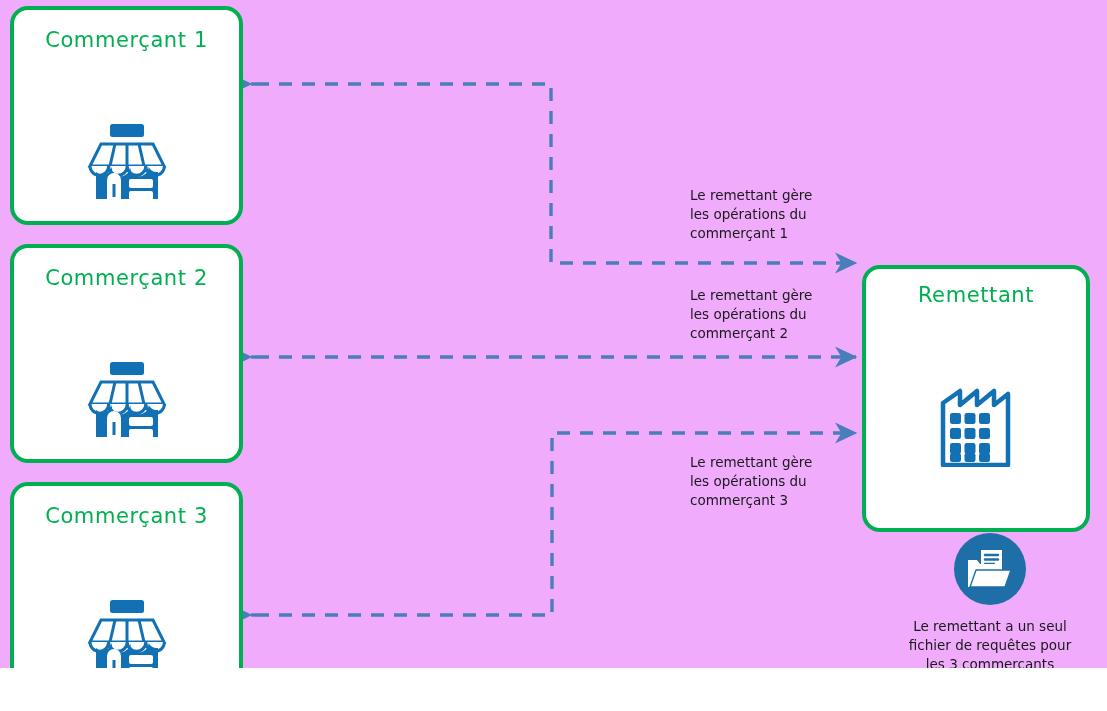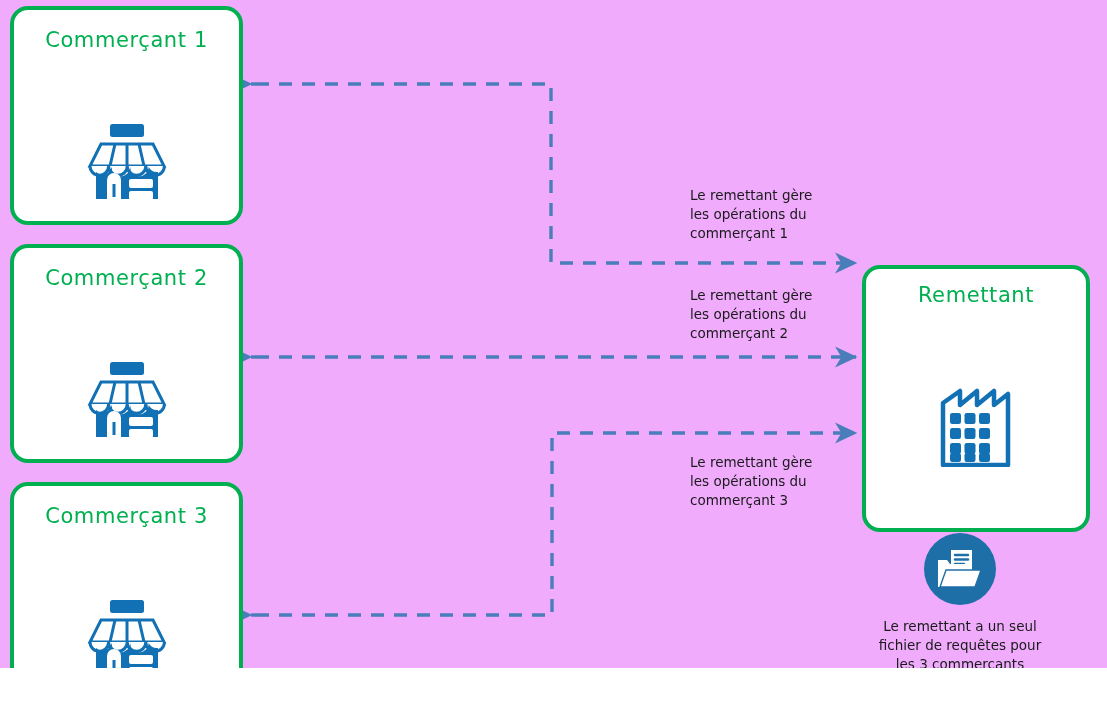--- a/index.html
+++ b/index.html
@@ -72,21 +72,21 @@
     font-family: "DejaVu Sans", sans-serif;
     white-space: pre-line;
   }
   #label-edge-1 { left: 690px; top: 186px; width: 190px; }
   #label-edge-2 { left: 690px; top: 286px; width: 190px; }
   #label-edge-3 { left: 690px; top: 453px; width: 190px; }
 
   
   #file-note {
     position: absolute;
-    left: 855px;
+    left: 885px;
     top: 533px;
     width: 210px;
     text-align: center;
   }
   #file-note .note-caption {
     margin-top: 8px;
     color: #1a1a1a;
     font-size: 13.5px;
     line-height: 19px;
     font-family: "DejaVu Sans", sans-serif;

